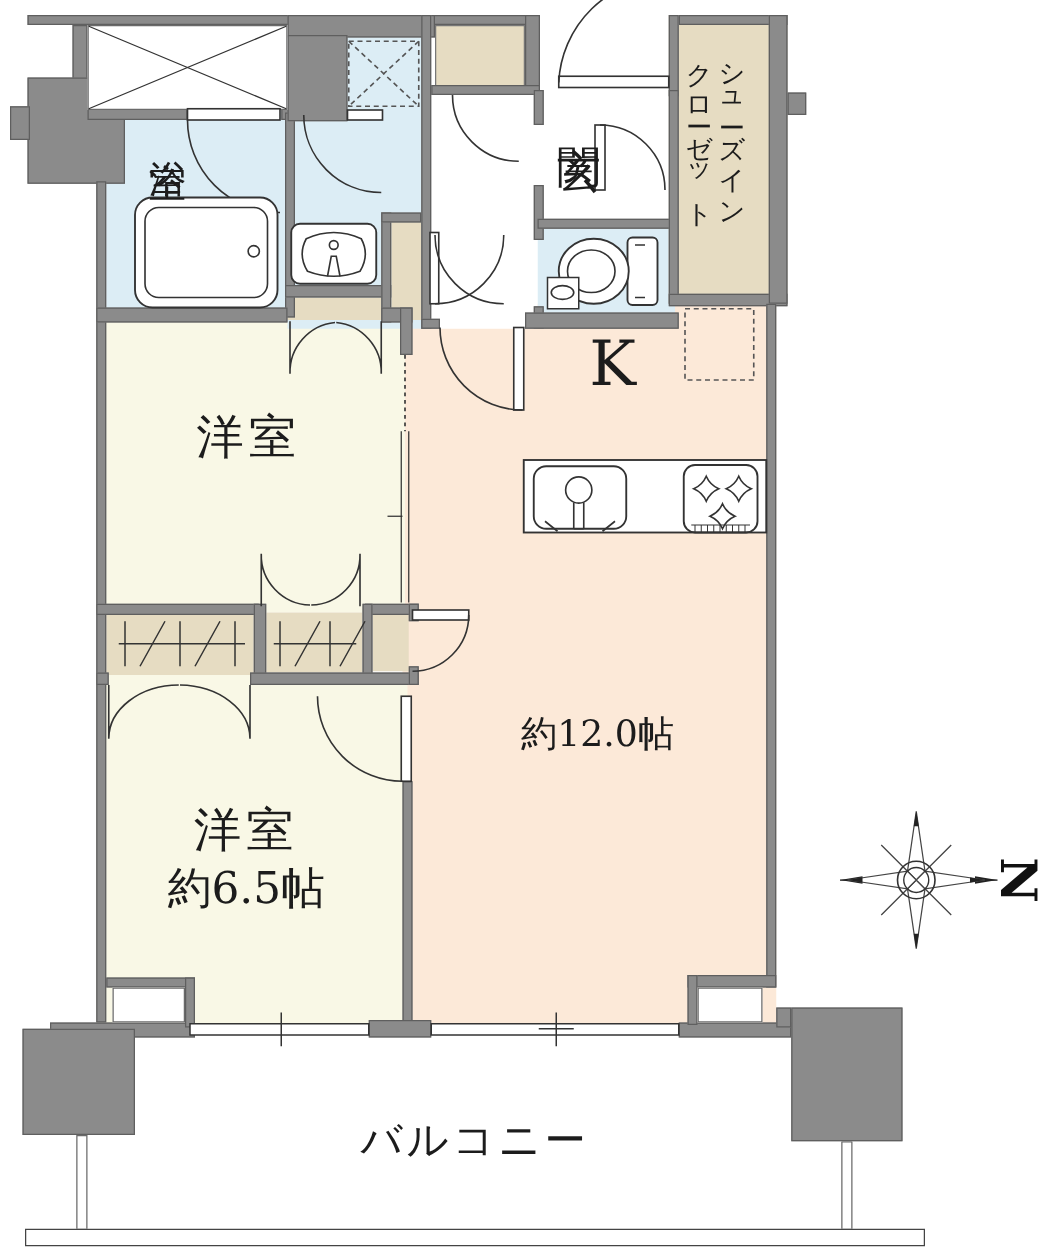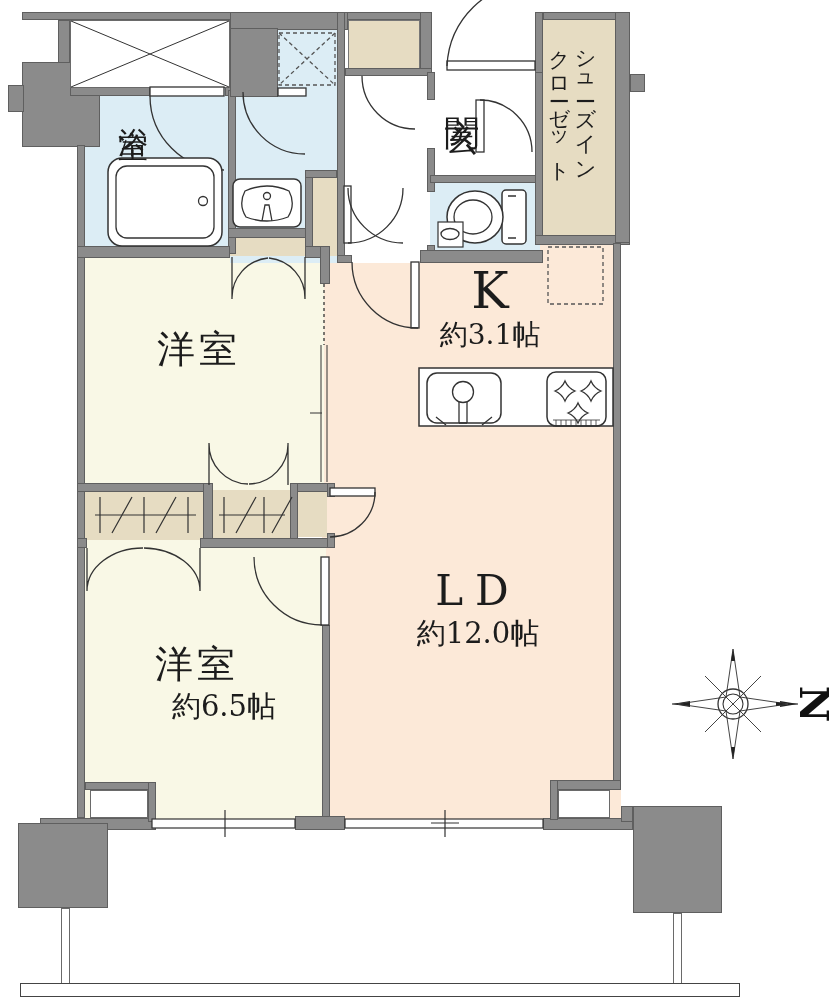--- a/index.html
+++ b/index.html
@@ -272,27 +272,26 @@
   </svg>
 
   <div class="lbl v" style="left:112px;top:104px;font-size:30px;letter-spacing:2px;">浴室</div>
   <div class="lbl v" style="left:438px;top:90px;font-size:35px;">玄関</div>
   <div class="lbl v" style="left:546px;top:36px;font-size:21px;letter-spacing:3px;line-height:1.25;height:200px;">
     <span style="display:block;">シューズイン</span>
     <span style="display:block;">クローゼット</span>
   </div>
   <div class="lbl center" style="left:420px;top:266px;width:140px;">
     <div style="font-size:50px;line-height:1.0;">K</div>
-    <div style="font-size:28px;">約3.1帖</div>
   </div>
   <div class="lbl center" style="left:120px;top:328px;width:158px;">
     <div style="font-size:38px;letter-spacing:4px;line-height:1.15;">洋室</div>
   </div>
   <div class="lbl center" style="left:118px;top:643px;width:158px;">
     <div style="font-size:38px;letter-spacing:4px;line-height:1.15;">洋室</div>
-    <div style="font-size:29px;text-align:right;">約6.5帖</div>
+    <div style="font-size:35px;">約6.5帖</div>
   </div>
   <div class="lbl center" style="left:388px;top:568px;width:180px;">
-    <div style="font-size:42px;letter-spacing:12px;line-height:1.1;">LD</div>
     <div style="font-size:29px;">約12.0帖</div>
   </div>
+  <div class="lbl center" style="left:255px;top:890px;width:250px;font-size:33px;letter-spacing:3px;">バルコニー</div>
 
 </div>
 
 </body></html>

